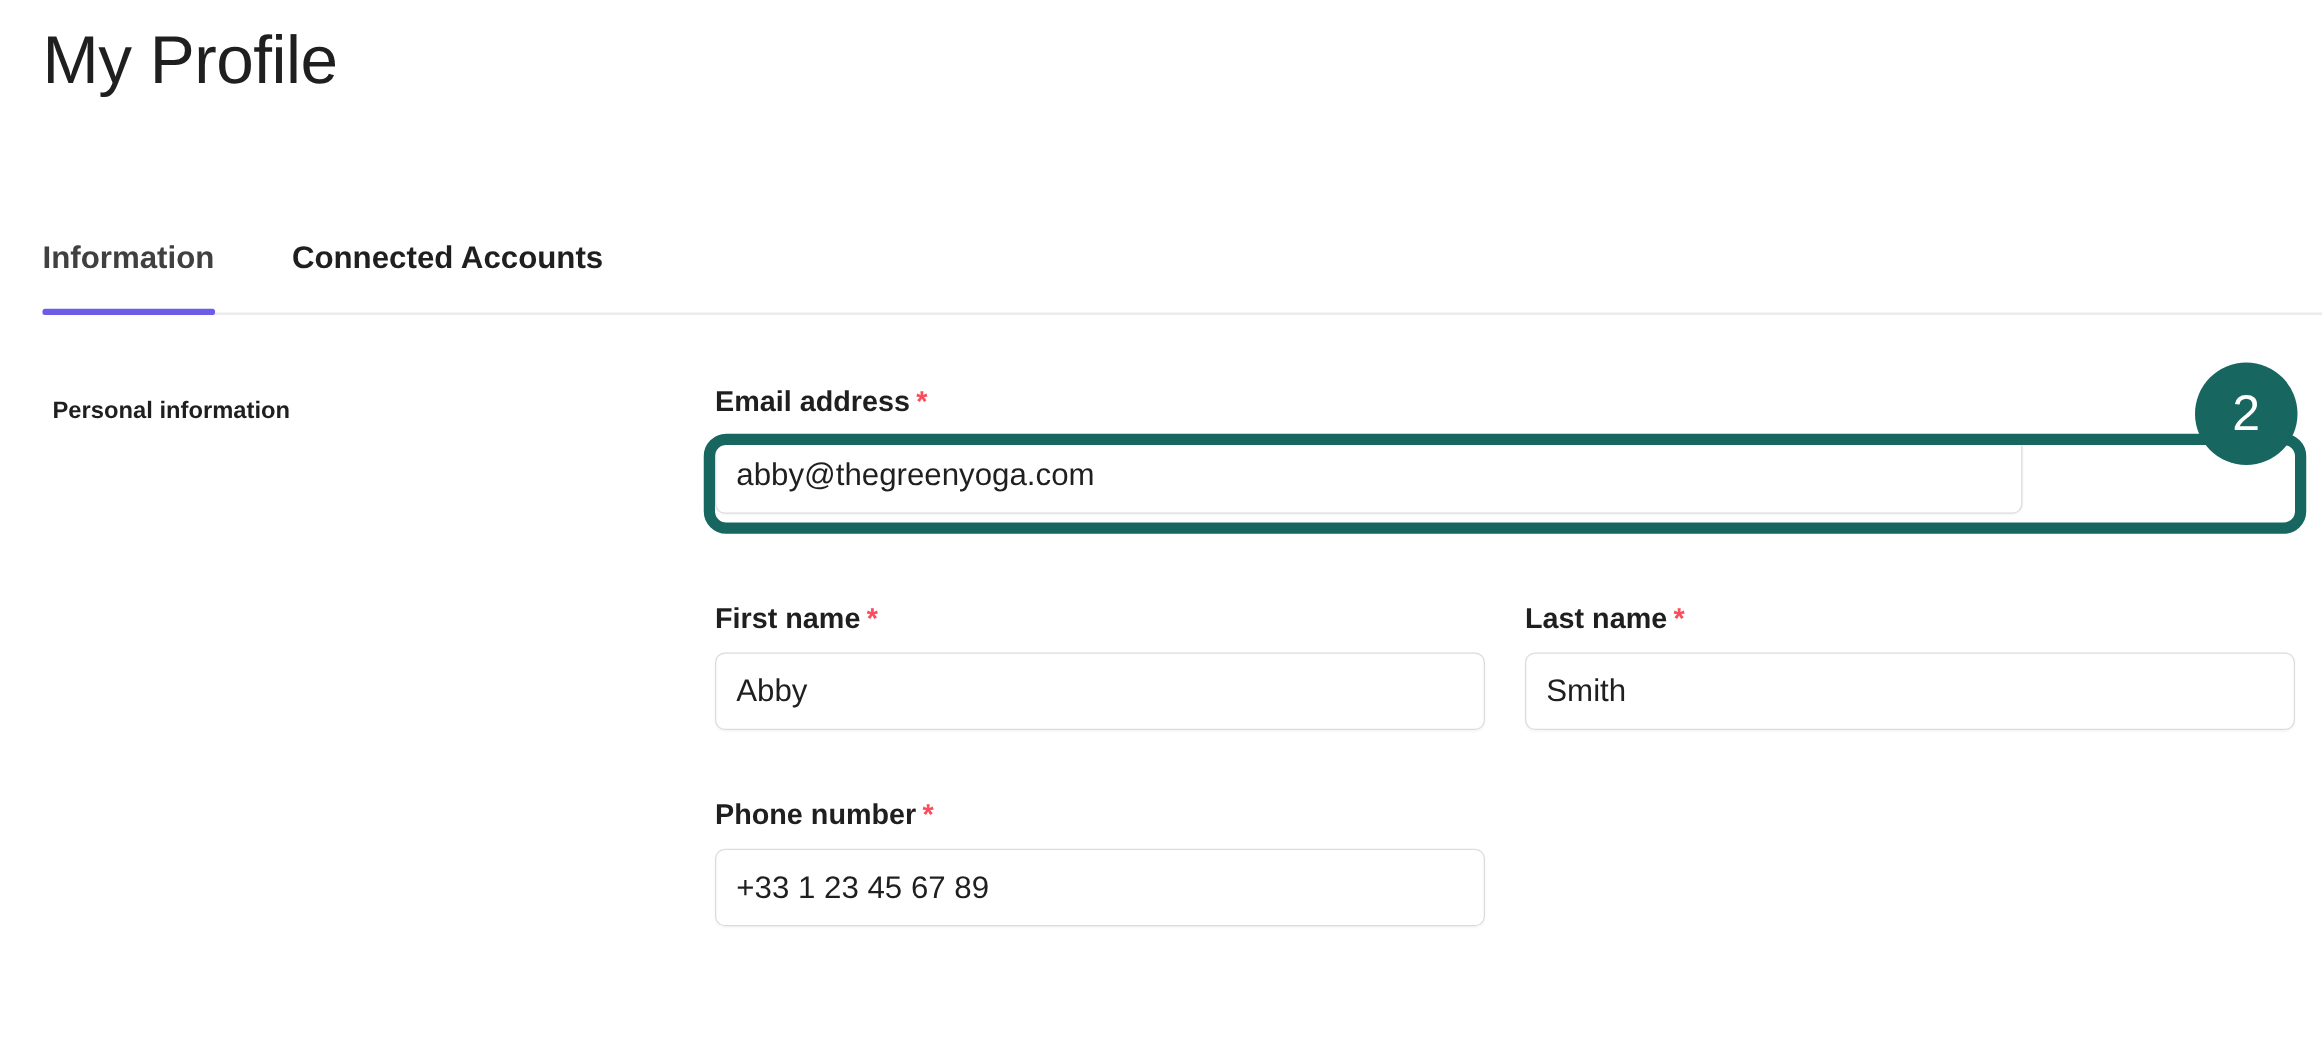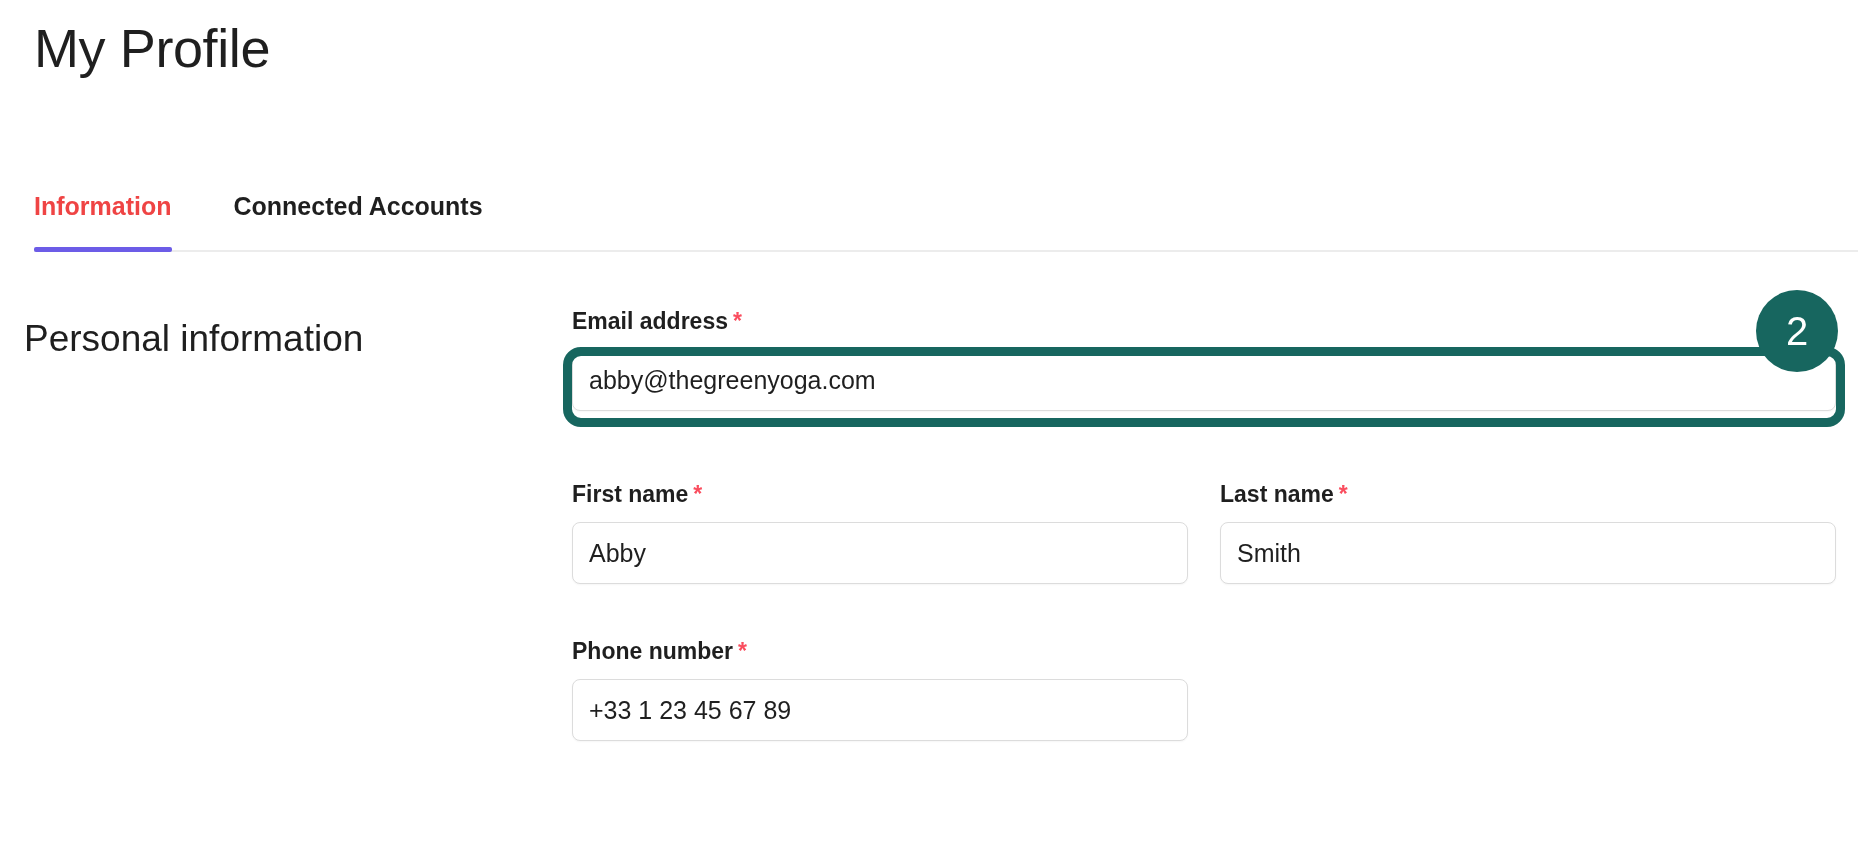--- a/index.html
+++ b/index.html
@@ -61,39 +61,39 @@
     align-items: center;
     justify-content: center;
     font-size: 25px;
     font-weight: 700;
     color: #1f1f1f;
     cursor: pointer;
     padding: 0 0px;
     white-space: nowrap;
   }
   .tab-item + .tab-item { margin-left: 62px; }
-  .tab-item.active { color: #ef4444; }
+  .tab-item.active { color: #404040; }
   .tab-item.active::after {
     content: "";
     position: absolute;
     left: 0;
     right: 0;
     bottom: 0;
     height: 5px;
     background: #6c5ce7;
     border-radius: 2px;
   }
 
   
   #section-heading {
     position: absolute;
-    left: 24px;
+    left: 42px;
     top: 318px;
-    font-size: 37px;
-    font-weight: 400;
+    font-size: 19px;
+    font-weight: 700;
     color: #1f1f1f;
     white-space: nowrap;
   }
 
   
   #form-area {
     position: absolute;
     left: 572px;
     top: 310px;
     width: 1264px;
@@ -133,21 +133,21 @@
   #email-highlight {
     position: absolute;
     left: -9px;
     top: 37px;
     width: 1282px;
     height: 80px;
     border: 9px solid #17665f;
     border-radius: 18px;
     pointer-events: none;
   }
-  #email-input-wrap { width: 1264px; }
+  #email-input-wrap { width: 1046px; }
 
   
   #name-row {
     margin-top: 72px;
     display: flex;
     gap: 32px;
   }
   #name-row .col { width: 616px; }
   #name-row .label-wrap { margin-bottom: 16px; }
 

